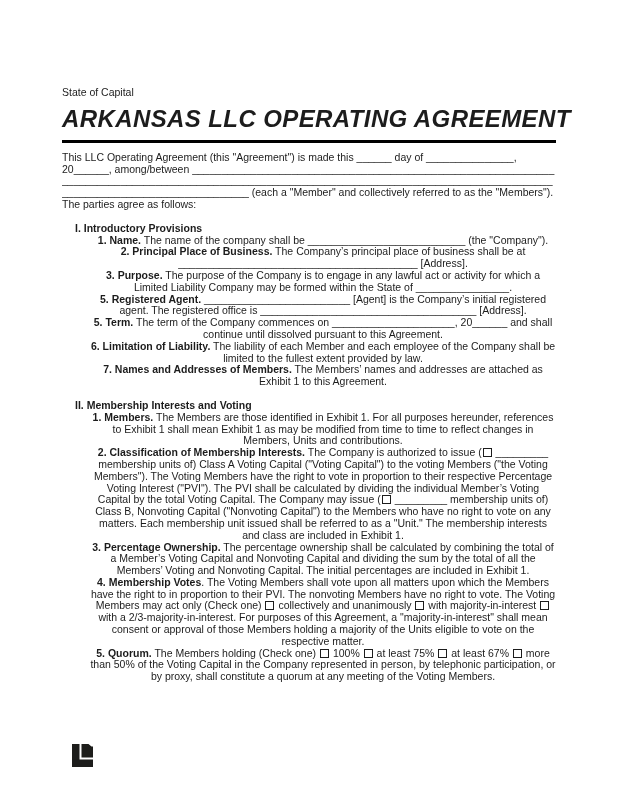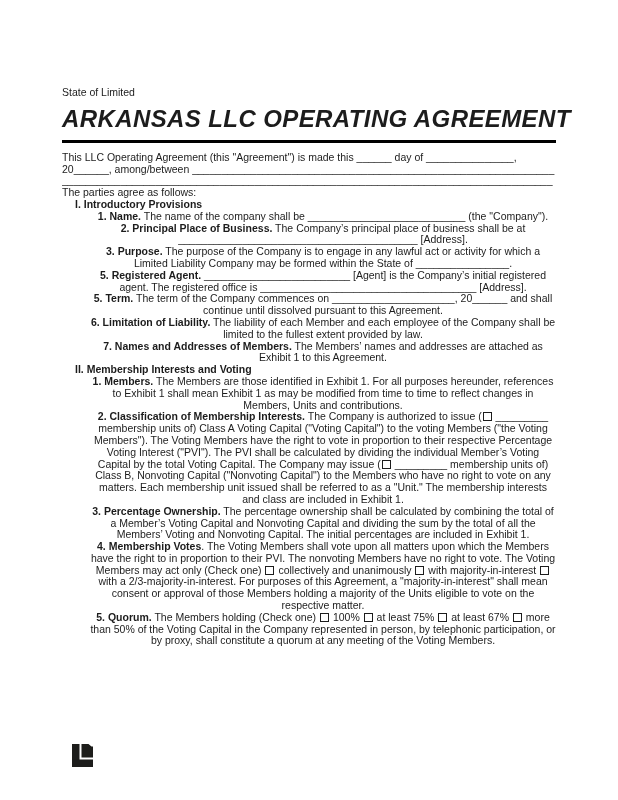--- a/index.html
+++ b/index.html
@@ -26,21 +26,21 @@
     margin:4px 0 0 0;
     white-space:nowrap;
     font-style:italic;
   }
   .title-rule{
     border:none;
     border-bottom:3px solid #000000;
     margin:8px 0 9px 0;
   }
   .intro .line{white-space:pre; overflow:hidden;}
-  .section{}
+  .section{margin-top:12px;}
   .sec-heading{font-weight:bold; margin:0 0 0 13px;}
   .item{margin:0 0 0 28px;text-align:center;}
   .item b{font-weight:bold;}
   .cb{
     display:inline-block;
     width:7px;height:7px;
     border:1px solid #1c1c1c;
     vertical-align:-1px;
     margin:0 1px;
     background:#ffffff;
@@ -49,30 +49,31 @@
     position:absolute;
     left:72px;top:744px;
     width:21px;height:23px;
   }
 </style>
 </head>
 <body>
 
 <div class="page">
 
-  <div class="state-label">State of Limited</div>
+  <div class="state-label">State of Capital</div>
 
   <h1 class="doc-title">ARKANSAS LLC OPERATING AGREEMENT</h1>
 
   <hr class="title-rule">
 
   <div class="intro">
     <div class="line">This LLC Operating Agreement (this "Agreement") is made this ______ day of _______________,</div>
     <div class="line">20______, among/between ______________________________________________________________</div>
     <div class="line">____________________________________________________________________________________</div>
+    <div class="line">________________________________ (each a "Member" and collectively referred to as the "Members").</div>
     <div class="line">The parties agree as follows:</div>
   </div>
 
   <div class="section">
     <div class="sec-heading">I. Introductory Provisions</div>
     <p class="item"><b>1. Name.</b><span> The name of the company shall be ___________________________ (the "Company").</span></p>
     <p class="item"><b>2. Principal Place of Business.</b><span> The Company’s principal place of business shall be at _________________________________________ [Address].</span></p>
     <p class="item"><b>3. Purpose.</b><span> The purpose of the Company is to engage in any lawful act or activity for which a Limited Liability Company may be formed within the  State of ________________.</span></p>
     <p class="item"><b>5. Registered Agent.</b><span> _________________________ [Agent] is the Company’s initial registered agent. The registered office is _____________________________________ [Address].</span></p>
     <p class="item"><b>5. Term.</b><span> The term of the Company commences on _____________________, 20______ and shall continue until dissolved pursuant to this Agreement.</span></p>

